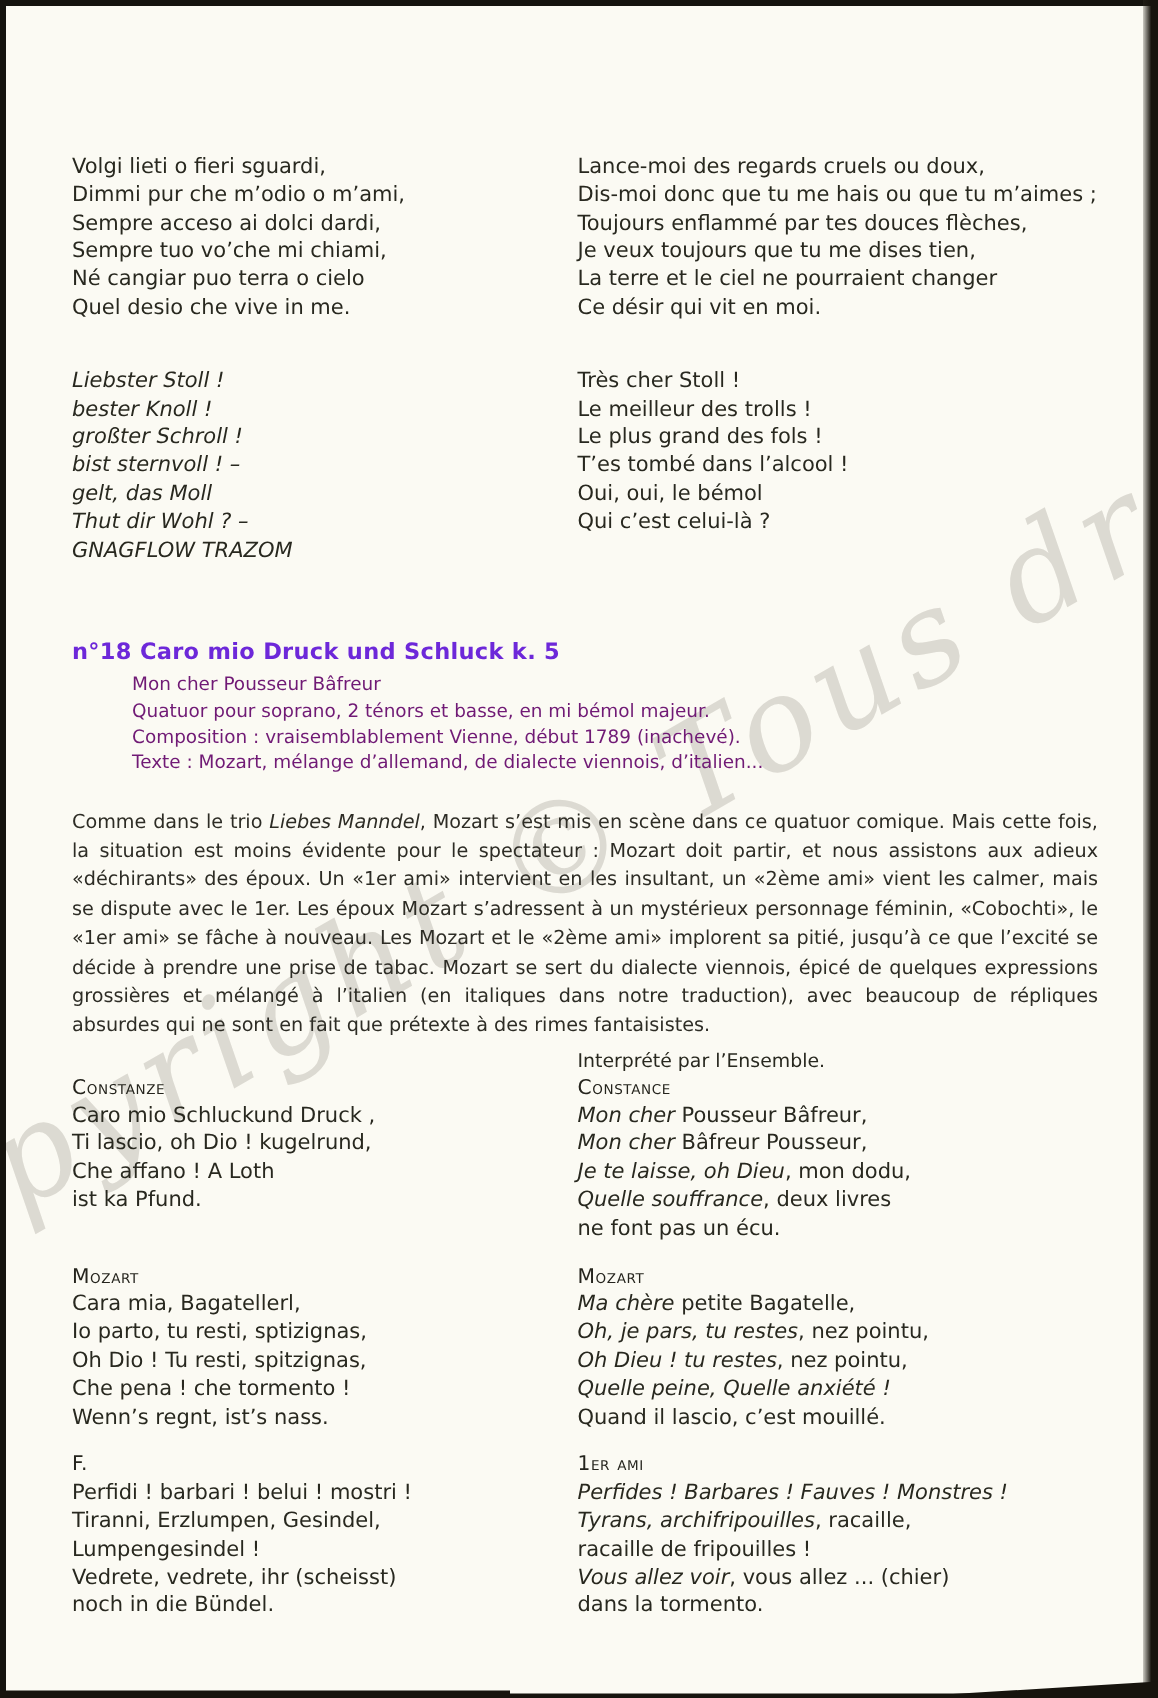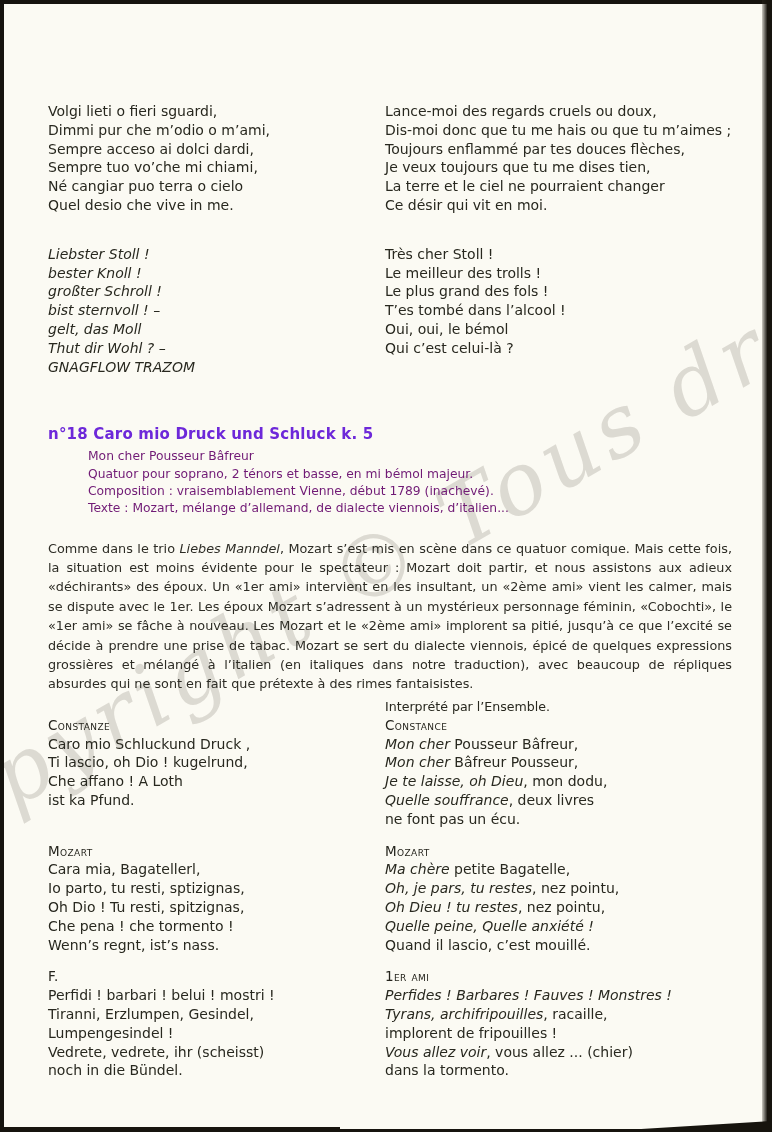--- a/index.html
+++ b/index.html
@@ -176,19 +176,19 @@
         <div class="line"><span>Perfidi ! barbari ! belui ! mostri !</span></div>
         <div class="line"><span>Tiranni, Erzlumpen, Gesindel,</span></div>
         <div class="line"><span>Lumpengesindel !</span></div>
         <div class="line"><span>Vedrete, vedrete, ihr (scheisst)</span></div>
         <div class="line"><span>noch in die Bündel.</span></div>
       </div>
       <div class="sec">
         <div class="speaker">1er ami</div>
         <div class="line"><i>Perfides ! Barbares ! Fauves ! Monstres !</i></div>
         <div class="line"><i>Tyrans, archifripouilles</i><span>, racaille,</span></div>
-        <div class="line"><span>implorent de fripouilles !</span></div>
+        <div class="line"><span>racaille de fripouilles !</span></div>
         <div class="line"><i>Vous allez voir</i><span>, vous allez ... (chier)</span></div>
         <div class="line"><span>dans la tormento.</span></div>
       </div>
     </div>
 
 </div>
 
 </body></html>

